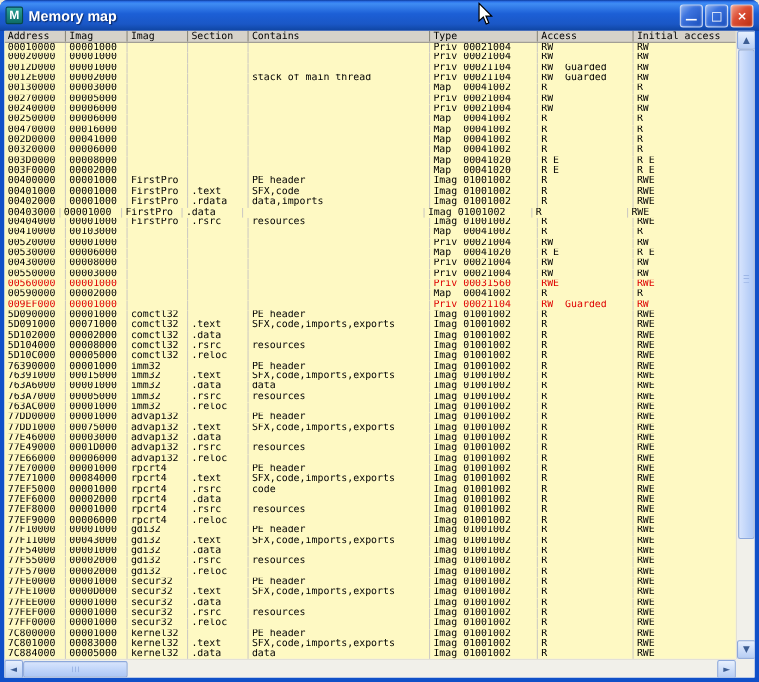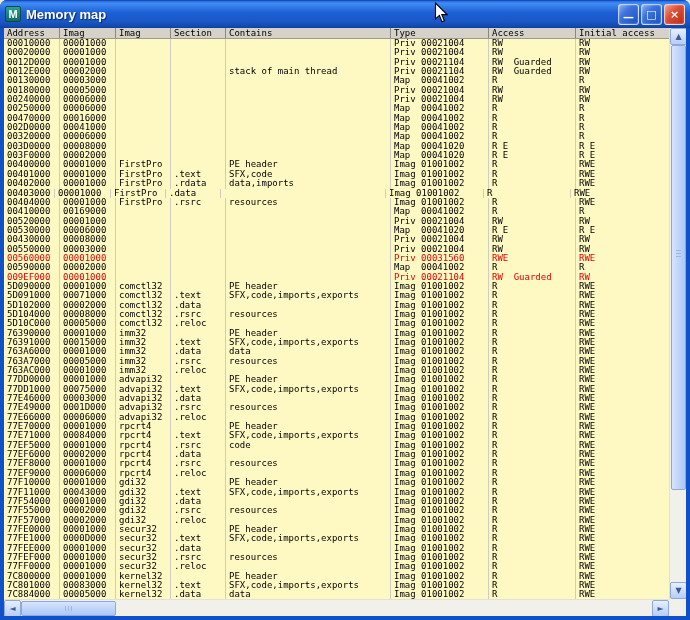--- a/index.html
+++ b/index.html
@@ -133,21 +133,21 @@
             <div class="tcell" style="width: 56px;">00130000</div>
             <div class="tcell" style="width: 56px;">00003000</div>
             <div class="tcell" style="width: 55px;"></div>
             <div class="tcell" style="width: 55px;"></div>
             <div class="tcell" style="width: 165px;"></div>
             <div class="tcell" style="width: 98px;">Map  00041002</div>
             <div class="tcell" style="width: 87px;">R</div>
             <div class="tcell" style="width: 150px;">R</div>
           </div>
           <div class="trow">
-            <div class="tcell" style="width: 56px;">00180000</div>
+            <div class="tcell" style="width: 56px;">00270000</div>
             <div class="tcell" style="width: 56px;">00005000</div>
             <div class="tcell" style="width: 55px;"></div>
             <div class="tcell" style="width: 55px;"></div>
             <div class="tcell" style="width: 165px;"></div>
             <div class="tcell" style="width: 98px;">Priv 00021004</div>
             <div class="tcell" style="width: 87px;">RW</div>
             <div class="tcell" style="width: 150px;">RW</div>
           </div>
           <div class="trow">
             <div class="tcell" style="width: 56px;">00240000</div>
@@ -264,21 +264,21 @@
             <div class="tcell" style="width: 56px;">00001000</div>
             <div class="tcell" style="width: 55px;">FirstPro</div>
             <div class="tcell" style="width: 55px;">.rsrc</div>
             <div class="tcell" style="width: 165px;">resources</div>
             <div class="tcell" style="width: 98px;">Imag 01001002</div>
             <div class="tcell" style="width: 87px;">R</div>
             <div class="tcell" style="width: 150px;">RWE</div>
           </div>
           <div class="trow">
             <div class="tcell" style="width: 56px;">00410000</div>
-            <div class="tcell" style="width: 56px;">00169000</div>
+            <div class="tcell" style="width: 56px;">00103000</div>
             <div class="tcell" style="width: 55px;"></div>
             <div class="tcell" style="width: 55px;"></div>
             <div class="tcell" style="width: 165px;"></div>
             <div class="tcell" style="width: 98px;">Map  00041002</div>
             <div class="tcell" style="width: 87px;">R</div>
             <div class="tcell" style="width: 150px;">R</div>
           </div>
           <div class="trow">
             <div class="tcell" style="width: 56px;">00520000</div>
             <div class="tcell" style="width: 56px;">00001000</div>

